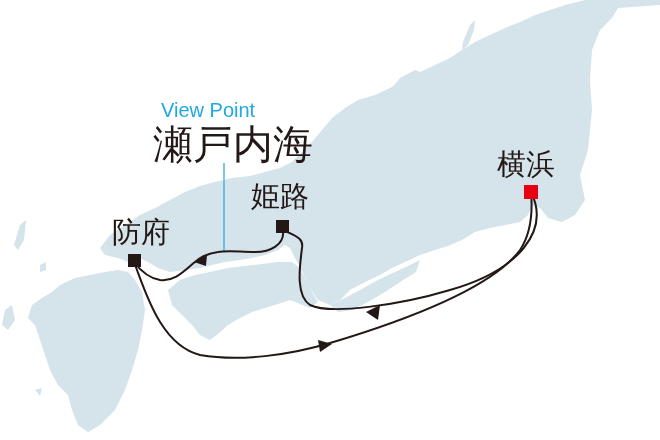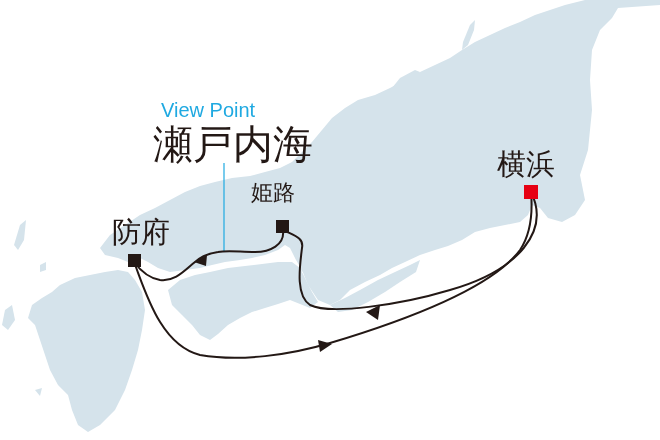--- a/index.html
+++ b/index.html
@@ -71,14 +71,14 @@
   </g>
 
   <rect x="524" y="185" width="14" height="14" fill="#e60012"></rect>
   <rect x="276" y="220" width="13" height="13" fill="#231815"></rect>
   <rect x="128" y="254" width="13" height="13" fill="#231815"></rect>
 </svg>
 
 <div class="viewpoint" style="left:161px; top:100px;">View Point</div>
 <div class="label" style="left:153px; top:124px; font-size:40px;">瀬戸内海</div>
 <div class="label" style="left:497px; top:150px; font-size:29px;text-align:center;">横浜</div>
-<div class="label" style="left:251px; top:182px; font-size:22px;">姫路</div>
+<div class="label" style="left:251px; top:182px; font-size:29px;">姫路</div>
 <div class="label" style="left:112px; top:218px; font-size:29px;">防府</div>
 
 </body></html>

